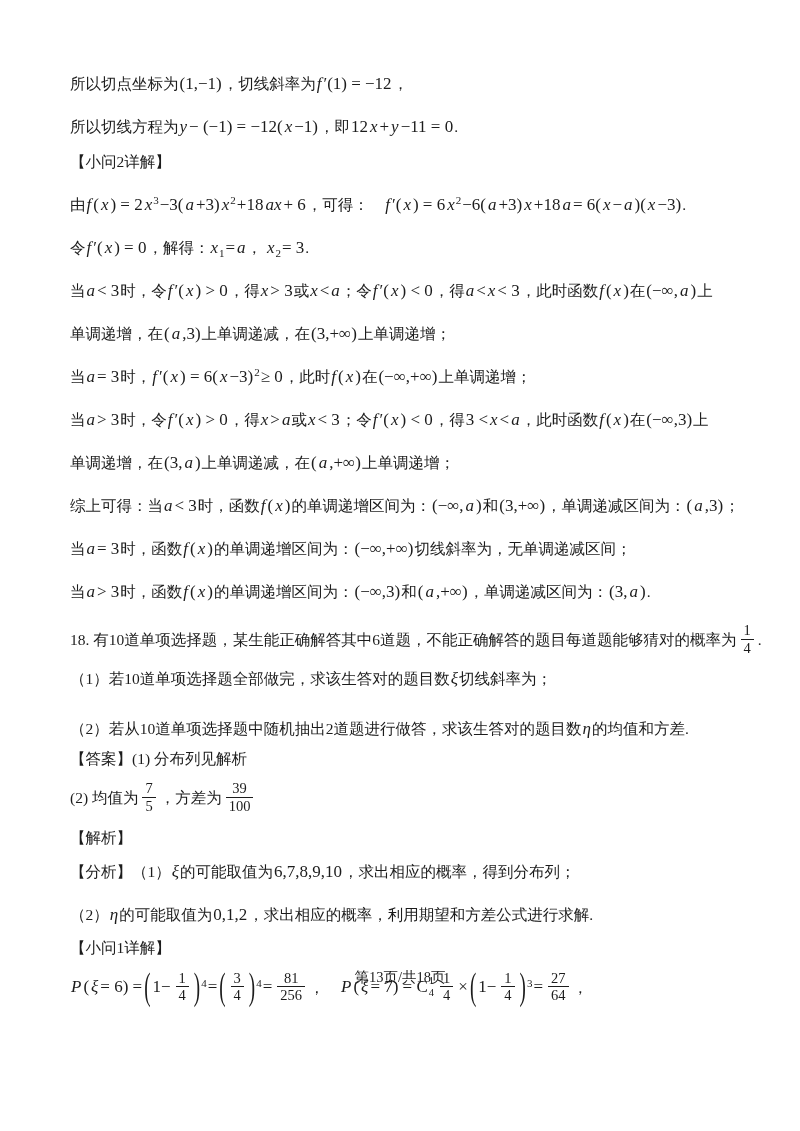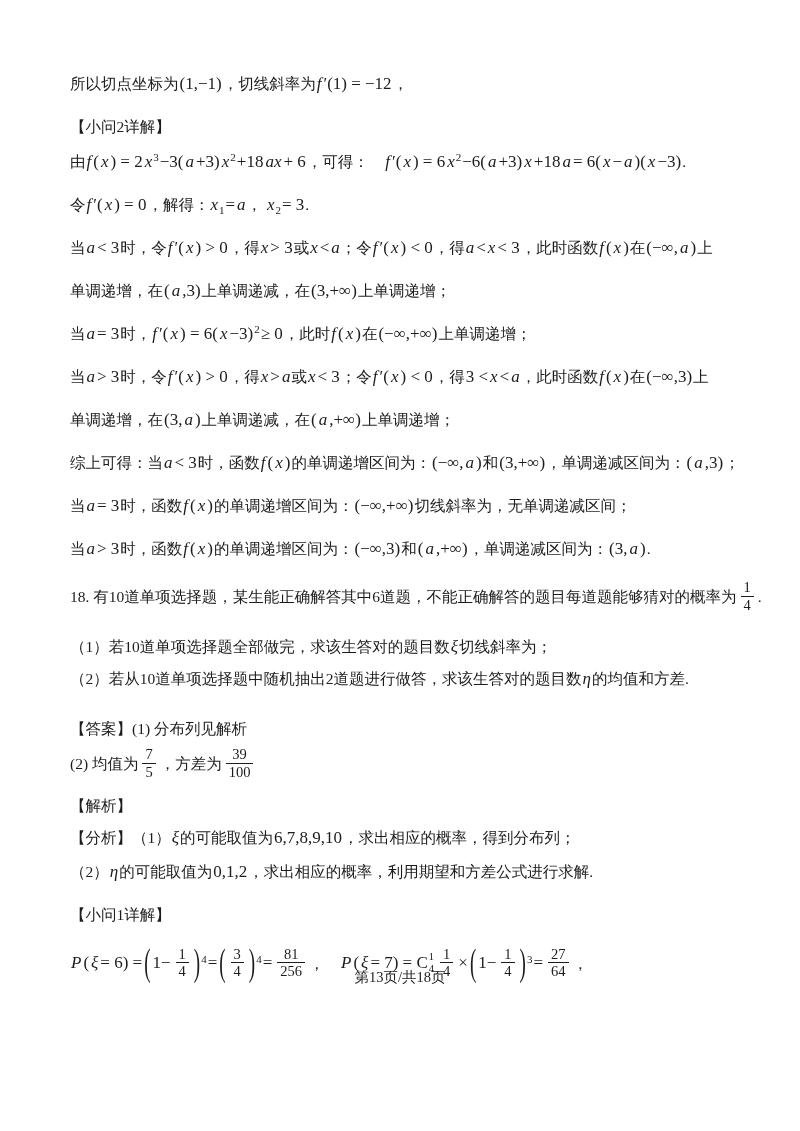--- a/index.html
+++ b/index.html
@@ -27,21 +27,21 @@
     white-space: nowrap;
   }
   
   #doc-body .line:nth-child(2)  { margin-bottom: 13px; }
   #doc-body .line:nth-child(3)  { margin-bottom: 21px; }
   #doc-body .line:nth-child(14) { margin-bottom: 10px; }
   #doc-body .line:nth-child(16) { margin-bottom: 8px; margin-top: 28px; }
   #doc-body .line:nth-child(17) { margin-bottom: 12px; }
   #doc-body .line:nth-child(18) { margin-bottom: 10px; }
   #doc-body .line:nth-child(19) { margin-bottom: 12px; }
-  #doc-body .line:nth-child(21) { margin-bottom: 22px; }
+  #doc-body .line:nth-child(21) { margin-bottom: 11px; }
   #doc-body .line:nth-child(22) { margin-bottom: 13px; }
   #doc-body .line:nth-child(23) { margin-bottom: 14px; }
 
   .t { font-family: "Liberation Serif", "DejaVu Serif", serif; }
   .m {
     font-family: "Liberation Serif", "DejaVu Serif", serif;
     font-size: 17px;
     margin: 0 1px;
   }
   .i {
@@ -104,20 +104,21 @@
     font-family: "Liberation Serif", "DejaVu Serif", serif;
     color: #1c1c1c;
   }
 </style>
 </head>
 <body>
 
 <div class="page">
   <div id="doc-body">
       <div class="line"><span class="t">所以切点坐标为</span><span class="m">(1,−1)</span><span class="t">，切线斜率为</span><span class="i">f</span><span class="m">′(1) = −12</span><span class="t">，</span></div>
+      <div class="line"><span class="t">所以切线方程为</span><span class="i">y</span><span class="m">− (−1) = −12(</span><span class="i">x</span><span class="m">−1)</span><span class="t">，即</span><span class="m">12</span><span class="i">x</span><span class="m">+</span><span class="i">y</span><span class="m">−11 = 0</span><span class="t">.</span></div>
       <div class="line"><span class="t">【小问2详解】</span></div>
       <div class="line"><span class="t">由</span><span class="i">f</span><span class="m">(</span><span class="i">x</span><span class="m">) = 2</span><span class="i">x</span><sup class="sup">3</sup><span class="m">−3(</span><span class="i">a</span><span class="m">+3)</span><span class="i">x</span><sup class="sup">2</sup><span class="m">+18</span><span class="i">ax</span><span class="m">+ 6</span><span class="t">，可得：　</span><span class="i">f</span><span class="m">′(</span><span class="i">x</span><span class="m">) = 6</span><span class="i">x</span><sup class="sup">2</sup><span class="m">−6(</span><span class="i">a</span><span class="m">+3)</span><span class="i">x</span><span class="m">+18</span><span class="i">a</span><span class="m">= 6(</span><span class="i">x</span><span class="m">−</span><span class="i">a</span><span class="m">)(</span><span class="i">x</span><span class="m">−3)</span><span class="t">.</span></div>
       <div class="line"><span class="t">令</span><span class="i">f</span><span class="m">′(</span><span class="i">x</span><span class="m">) = 0</span><span class="t">，解得：</span><span class="i">x</span><sub class="sub">1</sub><span class="m">=</span><span class="i">a</span><span class="t">， </span><span class="i">x</span><sub class="sub">2</sub><span class="m">= 3</span><span class="t">.</span></div>
       <div class="line"><span class="t">当</span><span class="i">a</span><span class="m">&lt; 3</span><span class="t">时，令</span><span class="i">f</span><span class="m">′(</span><span class="i">x</span><span class="m">) &gt; 0</span><span class="t">，得</span><span class="i">x</span><span class="m">&gt; 3</span><span class="t">或</span><span class="i">x</span><span class="m">&lt;</span><span class="i">a</span><span class="t">；令</span><span class="i">f</span><span class="m">′(</span><span class="i">x</span><span class="m">) &lt; 0</span><span class="t">，得</span><span class="i">a</span><span class="m">&lt;</span><span class="i">x</span><span class="m">&lt; 3</span><span class="t">，此时函数</span><span class="i">f</span><span class="m">(</span><span class="i">x</span><span class="m">)</span><span class="t">在</span><span class="m">(−∞,</span><span class="i">a</span><span class="m">)</span><span class="t">上</span></div>
       <div class="line"><span class="t">单调递增，在</span><span class="m">(</span><span class="i">a</span><span class="m">,3)</span><span class="t">上单调递减，在</span><span class="m">(3,+∞)</span><span class="t">上单调递增；</span></div>
       <div class="line"><span class="t">当</span><span class="i">a</span><span class="m">= 3</span><span class="t">时，</span><span class="i">f</span><span class="m">′(</span><span class="i">x</span><span class="m">) = 6(</span><span class="i">x</span><span class="m">−3)</span><sup class="sup">2</sup><span class="m">≥ 0</span><span class="t">，此时</span><span class="i">f</span><span class="m">(</span><span class="i">x</span><span class="m">)</span><span class="t">在</span><span class="m">(−∞,+∞)</span><span class="t">上单调递增；</span></div>
       <div class="line"><span class="t">当</span><span class="i">a</span><span class="m">&gt; 3</span><span class="t">时，令</span><span class="i">f</span><span class="m">′(</span><span class="i">x</span><span class="m">) &gt; 0</span><span class="t">，得</span><span class="i">x</span><span class="m">&gt;</span><span class="i">a</span><span class="t">或</span><span class="i">x</span><span class="m">&lt; 3</span><span class="t">；令</span><span class="i">f</span><span class="m">′(</span><span class="i">x</span><span class="m">) &lt; 0</span><span class="t">，得</span><span class="m">3 &lt;</span><span class="i">x</span><span class="m">&lt;</span><span class="i">a</span><span class="t">，此时函数</span><span class="i">f</span><span class="m">(</span><span class="i">x</span><span class="m">)</span><span class="t">在</span><span class="m">(−∞,3)</span><span class="t">上</span></div>
       <div class="line"><span class="t">单调递增，在</span><span class="m">(3,</span><span class="i">a</span><span class="m">)</span><span class="t">上单调递减，在</span><span class="m">(</span><span class="i">a</span><span class="m">,+∞)</span><span class="t">上单调递增；</span></div>
       <div class="line"><span class="t">综上可得：当</span><span class="i">a</span><span class="m">&lt; 3</span><span class="t">时，函数</span><span class="i">f</span><span class="m">(</span><span class="i">x</span><span class="m">)</span><span class="t">的单调递增区间为：</span><span class="m">(−∞,</span><span class="i">a</span><span class="m">)</span><span class="t">和</span><span class="m">(3,+∞)</span><span class="t">，单调递减区间为：</span><span class="m">(</span><span class="i">a</span><span class="m">,3)</span><span class="t">；</span></div>
       <div class="line"><span class="t">当</span><span class="i">a</span><span class="m">= 3</span><span class="t">时，函数</span><span class="i">f</span><span class="m">(</span><span class="i">x</span><span class="m">)</span><span class="t">的单调递增区间为：</span><span class="m">(−∞,+∞)</span><span class="t">切线斜率为，无单调递减区间；</span></div>

